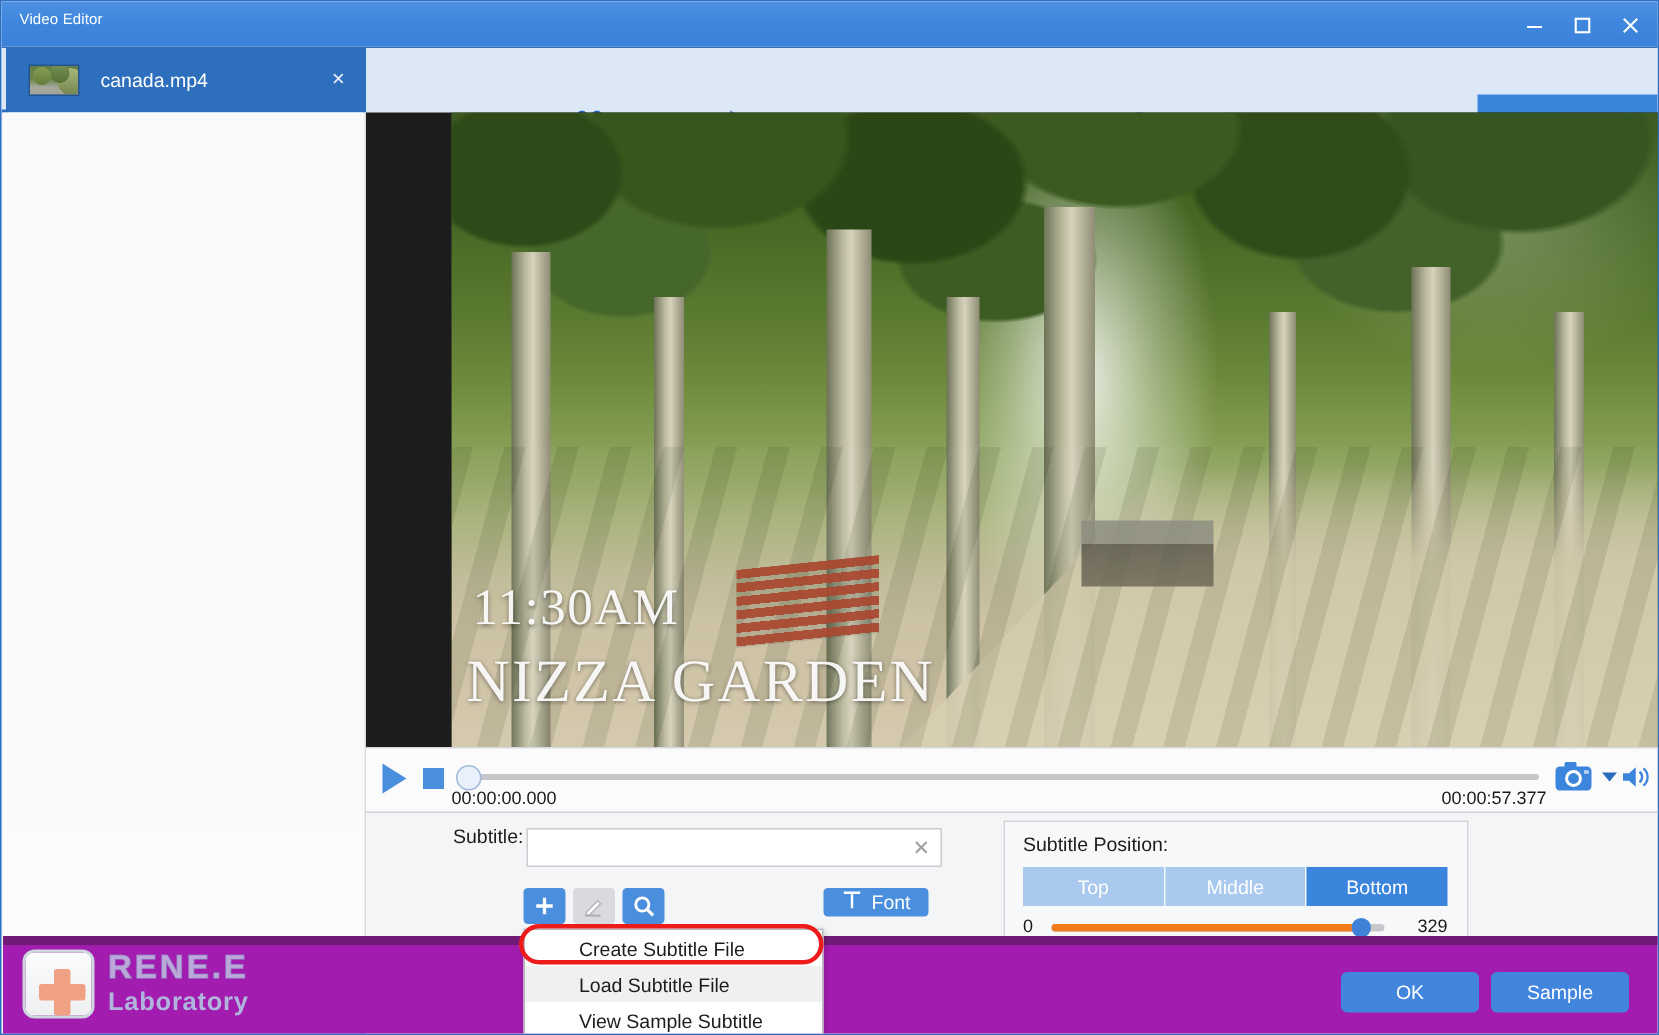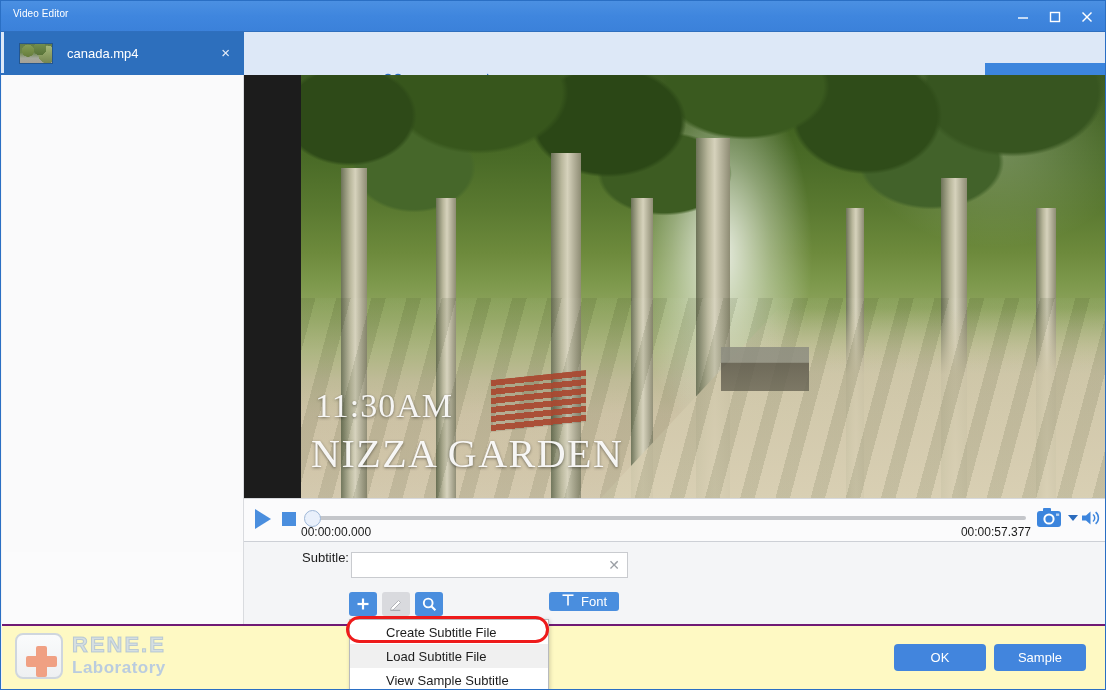--- a/index.html
+++ b/index.html
@@ -227,21 +227,21 @@
   .prow .min { position: absolute; left: 0; top: 0; font-size: 12px; color: #1a1a1a; }
   .prow .max { position: absolute; right: 0; top: 0; font-size: 12px; color: #1a1a1a; }
   .prow .sl { position: absolute; left: 19px; top: 6px; width: 222px; height: 5px; }
   .prow .sl .bg { position: absolute; inset: 0; background: #c6c8cc; border-radius: 3px; }
   .prow .sl .fill { position: absolute; left: 0; top: 0; height: 5px; background: #f07c1c; border-radius: 3px; }
   .prow .sl .kn { position: absolute; top: -4px; width: 13px; height: 13px; border-radius: 50%; background: #3f82d8; }
 
   
   .footer {
     position: absolute; left: 1px; top: 623px; width: 1104px; height: 66px;
-    background: #fef9c3; border-top: 2px solid #701a75;
+    background: #a21caf; border-top: 6px solid #701a75;
   }
   .okbtn, .cancelbtn {
     position: absolute; top: 18px; width: 92px; height: 27px; border-radius: 4px;
     background: #4285dd; color: #fff; font-size: 13px;
     display: flex; align-items: center; justify-content: center;
   }
   .okbtn { left: 892px; }
   .cancelbtn { left: 992px; }
 
   
@@ -505,20 +505,37 @@
     <div class="fontbtn">
       <span>
         <svg width="14" height="14" viewBox="0 0 14 14">
           <line x1="1.5" y1="2.2" x2="12.5" y2="2.2" stroke="#fff" stroke-width="1.6"></line>
           <line x1="7" y1="2.2" x2="7" y2="12.5" stroke="#fff" stroke-width="1.6"></line>
         </svg>
       </span>
       <span>Font</span>
     </div>
 
+    <div class="posgroup">
+      <div class="ttl">Subtitle Position:</div>
+      <div class="seg">
+        <div>Top</div>
+        <div>Middle</div>
+        <div class="sel">Bottom</div>
+      </div>
+      <div class="prow">
+        <div class="min">0</div>
+        <div class="sl">
+          <div class="bg"></div>
+          <div class="fill" id="slider-fill" style="width: 206.48px;"></div>
+          <div class="kn" id="slider-knob" style="left: 199.98px;"></div>
+        </div>
+        <div class="max">329</div>
+      </div>
+    </div>
   </div>
 
   <div class="footer">
     <div class="okbtn">OK</div>
     <div class="cancelbtn">Sample</div>
   </div>
 
   <div class="wm">
     <div class="case">
       <div class="cross-v"></div>

